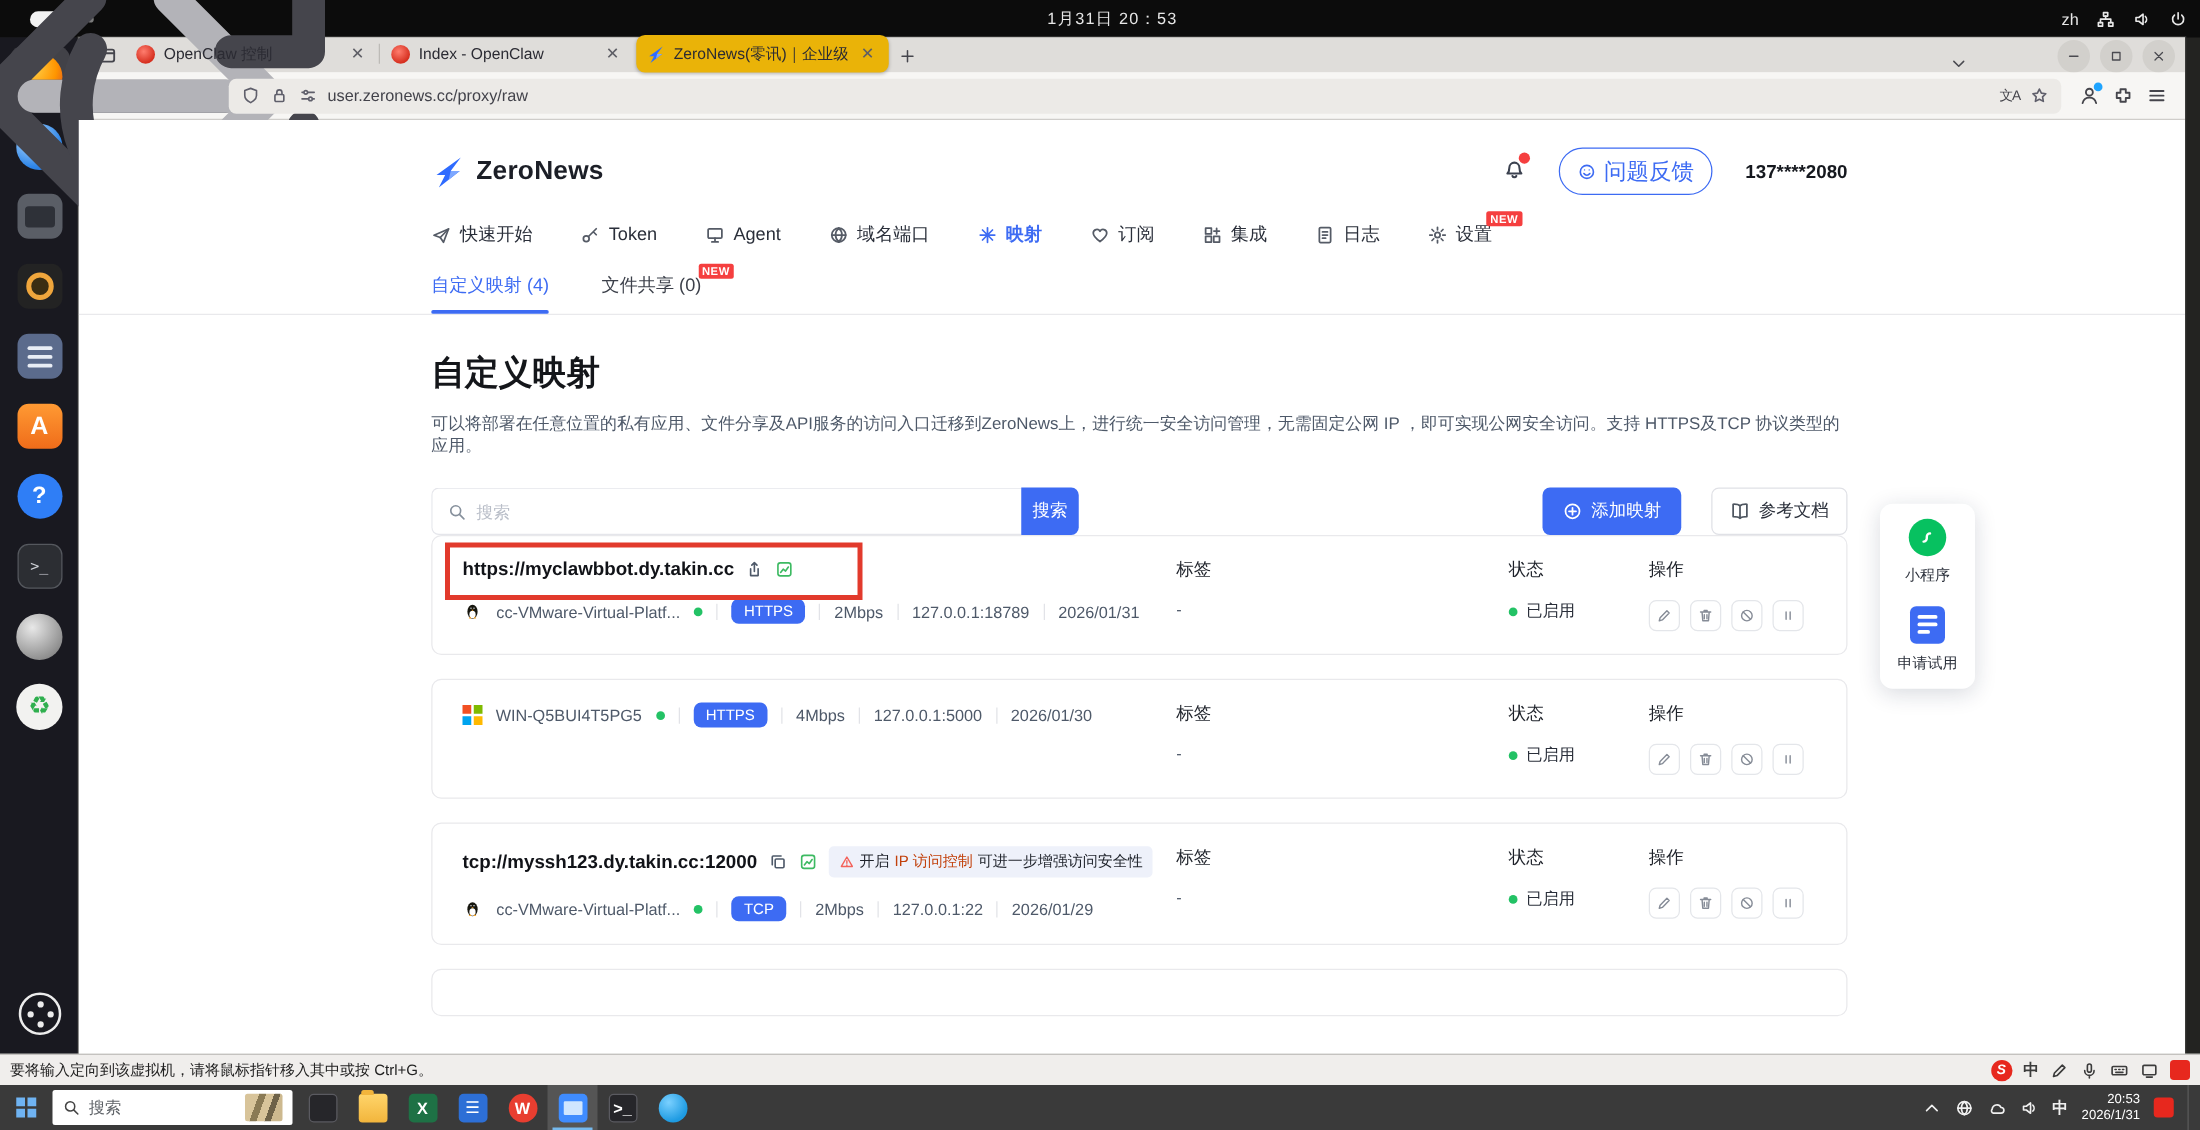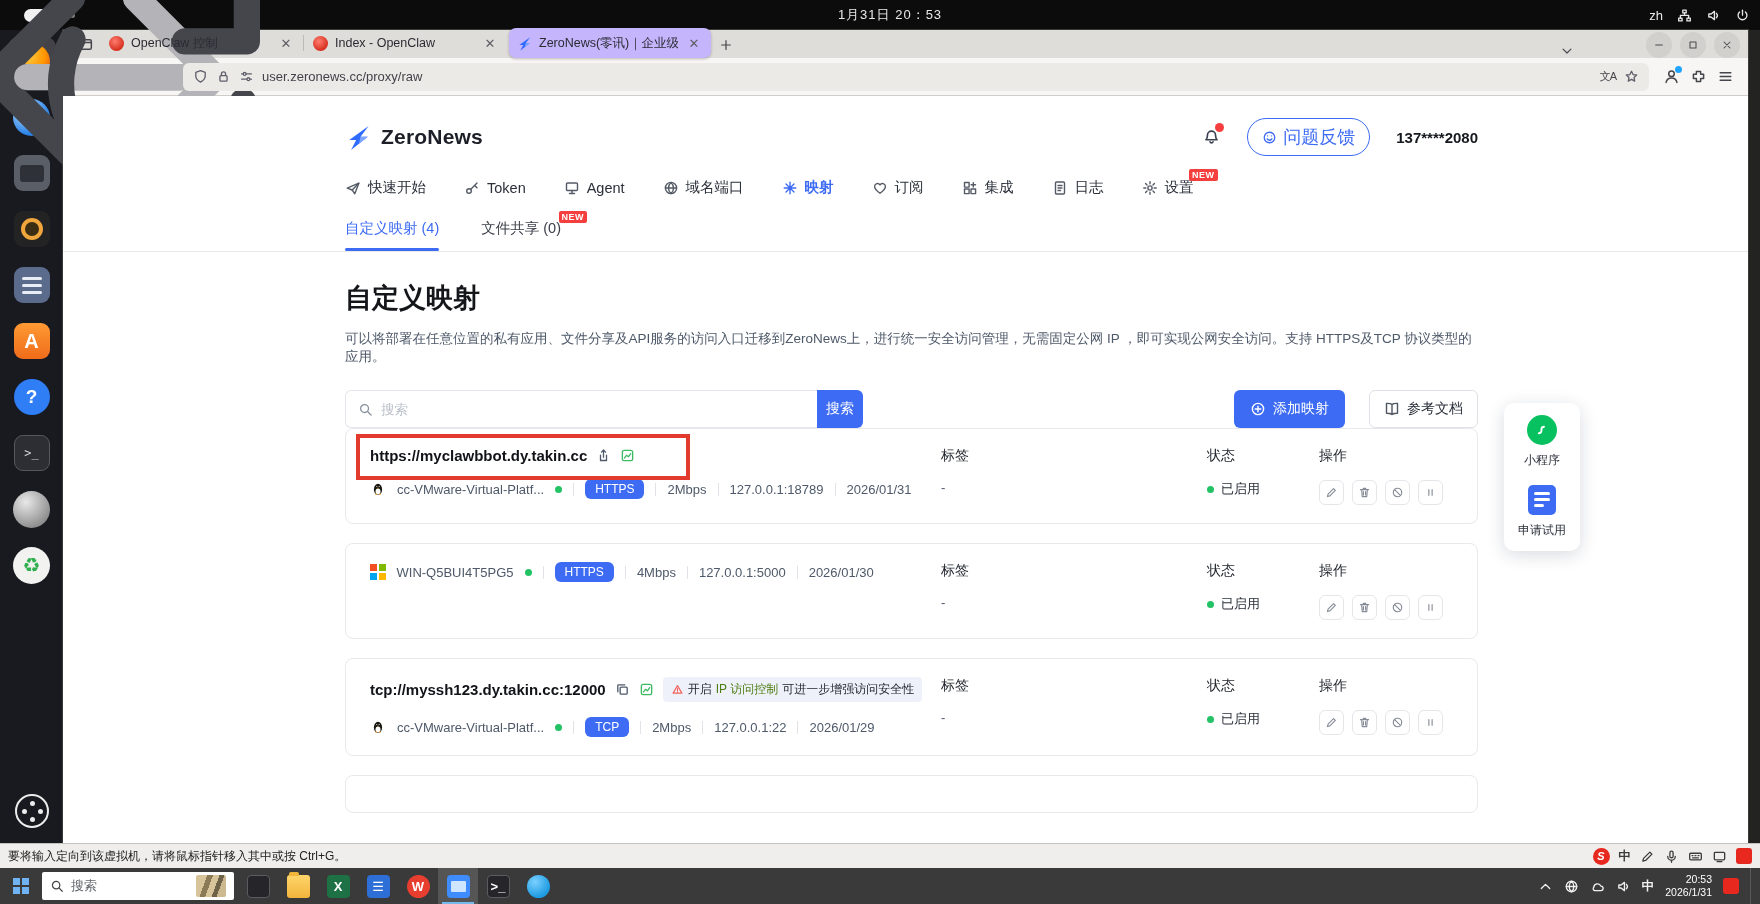--- a/index.html
+++ b/index.html
@@ -41,21 +41,21 @@
   .dk-showapps i { position:absolute; width:5px; height:5px; background:#ececec; border-radius:50%; }
 
   
   .ffx { position:absolute; left:63px; top:30px; right:12px; bottom:61px; background:#fff;
     box-shadow:0 0 0 1px #3a3a38; display:flex; flex-direction:column; }
   .tabbar { height:28px; background:#dfddda; display:flex; align-items:flex-end; padding:0 8px; gap:2px; flex:none;}
   .ffview { width:28px; height:28px; border-radius:5px; display:flex; align-items:center; justify-content:center; color:#45454c;}
   .tab { width:202px; height:30px; border-radius:7px; display:flex; align-items:center; gap:7px; padding:0 8px;
     font-size:12.5px; color:#2b2b33; position:relative; }
   .tab + .tab::before { content:""; position:absolute; left:-2px; top:7px; height:16px; border-left:1px solid #bdbbb7;}
-  .tab.active { background:#c4b5fd; box-shadow:0 1px 3px rgba(0,0,0,.25); }
+  .tab.active { background:#eab308; box-shadow:0 1px 3px rgba(0,0,0,.25); }
   .tab.active::before, .tab.active + .tab::before { display:none; }
   .tab-title { flex:1; white-space:nowrap; overflow:hidden; }
   .tab-close { color:#5f5f66; font-size:13px; width:18px; height:18px; display:flex; align-items:center; justify-content:center; border-radius:4px;}
   .fav { width:15px; height:15px; border-radius:4px; flex:none; }
   .fav-red { background:radial-gradient(circle at 40% 35%,#ff7d6e,#d62f1f 70%); border-radius:50%; }
   .fav-zn svg { width:15px; height:15px; }
   .newtab { width:26px; height:26px; display:flex; align-items:center; justify-content:center; color:#45454c; }
   .tabbar-spacer { flex:1; }
   .winbtns { display:flex; align-items:center; gap:8px; color:#4a4a50; }
   .winbtn { width:26px; height:26px; border-radius:50%; background:#d2d0cc; display:flex; align-items:center; justify-content:center; }
@@ -132,21 +132,21 @@
     display:grid; grid-template-columns:minmax(0,1fr) 266px 112px 138px; margin-bottom:19px; position:relative;}
   .col { display:flex; flex-direction:column; gap:15px; }
   .col-lbl { font-size:14px; color:#1d2129; }
   .url-row { display:flex; align-items:center; gap:9px; position:relative; }
   .url { font-size:15px; font-weight:bold; color:#111318; }
   .url-row .i { width:15px; height:15px; color:#4e5969; }
   .i.chart-i { color:#3dba62; }
   .hl-box { position:absolute; left:-14px; top:-13px; width:334px; height:46px; border:4px solid #e23a2c; pointer-events:none;}
   .warn-chip { display:flex; align-items:center; gap:4px; background:#eef1fa; border-radius:4px; padding:4px 8px; font-size:12px; color:#1d2129;text-align:center;}
   .warn-chip .i { width:13px; height:13px; color:#f3635b; }
-  .warn-link { color:#4d7c0f; }
+  .warn-link { color:#c2410c; }
   .meta-row { display:flex; align-items:center; gap:11px; font-size:13px; color:#4e5969; }
   .meta-row .os { width:16px; height:16px; flex:none; }
   .client { white-space:nowrap; }
   .dot-g { width:7px; height:7px; background:#23c265; border-radius:50%; flex:none;}
   .sep { height:13px; border-left:1px solid #e2e3e8; }
   .proto { background:#3d6bf3; color:#fff; font-size:12px; padding:3px 10px; border-radius:6px; }
   .tag-dash { font-size:13px; color:#4e5969; }
   .status-val { display:flex; align-items:center; gap:7px; font-size:13px; color:#2a2f3a; }
   .ops { display:flex; gap:8px; }
   .opbtn { width:25px; height:25px; border:1px solid #e4e6ea; border-radius:6px; background:#fff;

